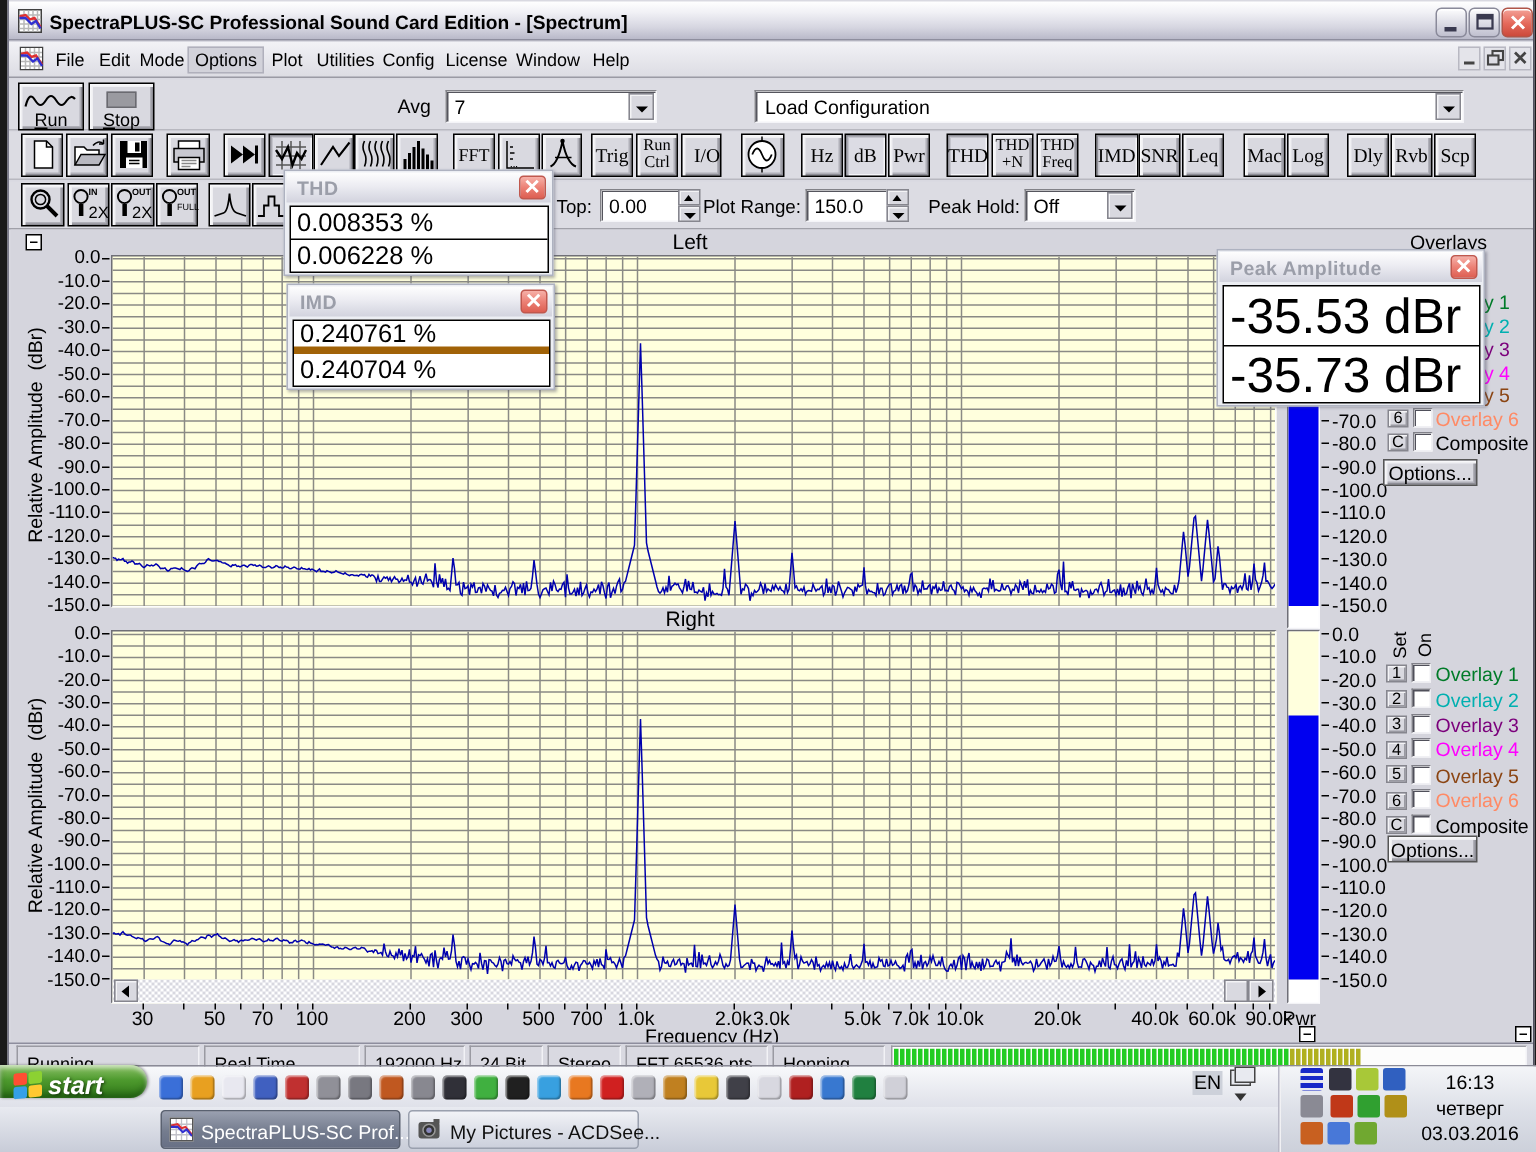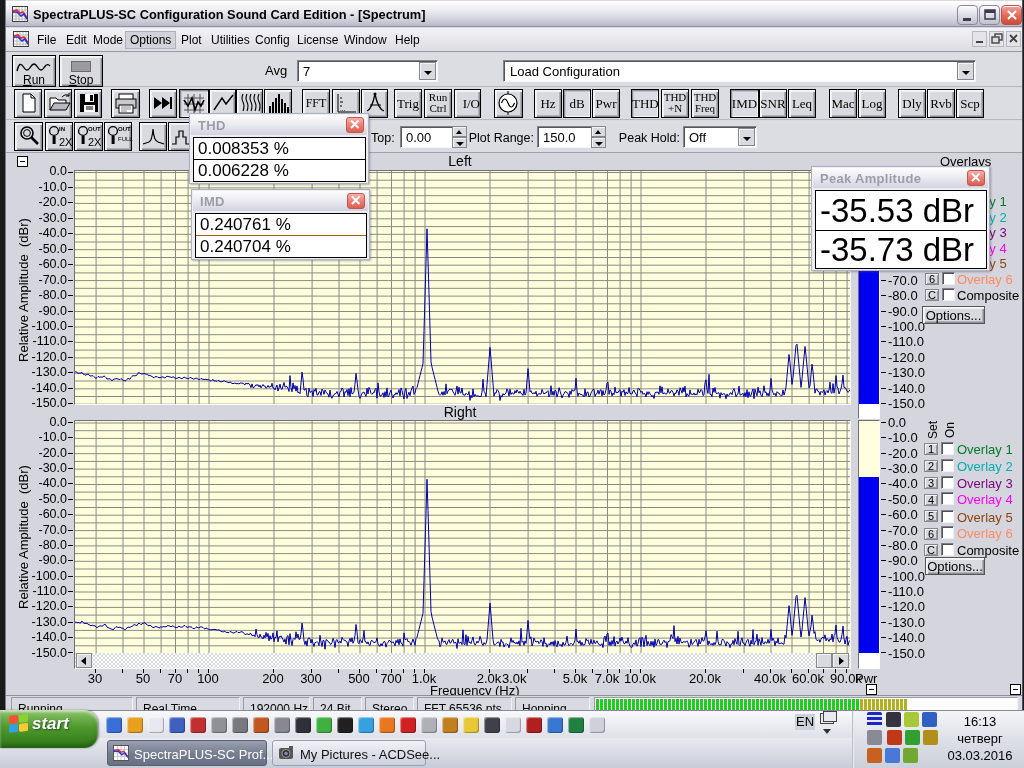--- a/index.html
+++ b/index.html
@@ -41,21 +41,21 @@
 <div id="titlebar"></div>
 <div class="abs" style="left:12px;top:6px"><svg width="16" height="16" viewBox="0 0 16 16">
       <rect x="0" y="0" width="16" height="16" fill="#404040"></rect>
       <rect x="1" y="1" width="14" height="14" fill="#fff"></rect>
       <g stroke="#b8b8b8" stroke-width="1">
         <path d="M4 1V15M7 1V15M10 1V15M13 1V15M1 4H15M1 7H15M1 10H15M1 13H15"></path>
       </g>
       <path d="M1 5 L5 4 L8 7 L11 6 L15 12" stroke="#e03030" stroke-width="1.6" fill="none"></path>
       <path d="M1 6 L5 6 L9 10 L12 8 L15 13" stroke="#3030d0" stroke-width="1.6" fill="none"></path>
     </svg></div>
-<div class="abs" style="left:33px;top:7px;font-size:12.8px;font-weight:bold;color:#000">SpectraPLUS-SC Configuration Sound Card Edition - [Spectrum]</div>
+<div class="abs" style="left:33px;top:7px;font-size:12.8px;font-weight:bold;color:#000">SpectraPLUS-SC Professional Sound Card Edition - [Spectrum]</div>
 <div class="tbtn" style="left:957px">
     <svg width="16" height="15">
       <rect x="3" y="10" width="8" height="3" fill="#3a3a50"></rect>
     </svg>
   </div>
 <div class="tbtn" style="left:979px">
     <svg width="16" height="15">
       <rect x="3" y="2" width="10" height="9" fill="none" stroke="#3a3a50" stroke-width="1.5"></rect>
       <rect x="3" y="2" width="10" height="3" fill="#3a3a50"></rect>
     </svg>
@@ -854,21 +854,21 @@
       </div>
 </div>
   </div>
 <div class="fwin" style="left:191px;top:189px;width:179px;height:71px">
 <div class="tt"></div>
     <div class="tl">IMD</div>
 <div class="cl" style="left:155px"><svg width="16" height="14">
         <path d="M4 2.5 L11.5 10 M11.5 2.5 L4 10" stroke="#fff" stroke-width="2"></path>
       </svg></div>
 <div class="wh" style="left:3px;top:23px;width:172px;height:45px">
-<div style="position:absolute;left:0;top:0;width:100%;height:22px;border-bottom:1px solid #a16207">
+<div style="position:absolute;left:0;top:0;width:100%;height:22px;border-bottom:5px solid #a16207">
         <div style="position:absolute;left:4px;top:50%;transform:translateY(-50%);font-size:17px;white-space:nowrap">0.240761 %</div>
       </div>
 <div style="position:absolute;left:0;top:22px;width:100%;bottom:0">
         <div style="position:absolute;left:4px;top:50%;transform:translateY(-50%);font-size:17px;white-space:nowrap">0.240704 %</div>
       </div>
 </div>
   </div>
 <div class="fwin" style="left:811px;top:166px;width:179px;height:105px">
 <div class="tt"></div>
     <div class="tl">Peak Amplitude</div>
@@ -879,21 +879,21 @@
 <div style="position:absolute;left:0;top:0;width:100%;height:40px;border-bottom:1px solid #000">
         <div style="position:absolute;left:4px;top:50%;transform:translateY(-50%);font-size:33px;white-space:nowrap">-35.53 dBr</div>
       </div>
 <div style="position:absolute;left:0;top:40px;width:100%;bottom:0">
         <div style="position:absolute;left:4px;top:50%;transform:translateY(-50%);font-size:33px;white-space:nowrap">-35.73 dBr</div>
       </div>
 </div>
   </div>
 <div class="abs" style="left:0;top:710px;width:1024px;height:58px;background:linear-gradient(#f8f9fb,#e0e2ea 45%,#ced2dc);border-top:1px solid #8a8a96"></div>
 <div class="abs" style="left:0;top:738px;width:1024px;height:30px;background:linear-gradient(#e8eaf0,#c8ccd8)"></div>
-<div class="abs" style="left:0;top:710px;width:98px;height:38px;background:linear-gradient(#8ec36a,#4e9a2e 45%,#2f7718);border-radius:0 14px 14px 0;box-shadow:inset 0 2px 3px rgba(255,255,255,.6),inset 0 -3px 4px rgba(0,40,0,.35), 1px 0 2px rgba(0,0,0,.4)">
+<div class="abs" style="left:0;top:710px;width:98px;height:22px;background:linear-gradient(#8ec36a,#4e9a2e 45%,#2f7718);border-radius:0 14px 14px 0;box-shadow:inset 0 2px 3px rgba(255,255,255,.6),inset 0 -3px 4px rgba(0,40,0,.35), 1px 0 2px rgba(0,0,0,.4)">
 <svg width="22" height="22" style="position:absolute;left:8px;top:3px">
       <g transform="skewY(-6)">
         <rect x="1" y="3" width="9" height="8" rx="1.5" fill="#ff4e33"></rect>
         <rect x="11" y="3" width="9" height="8" rx="1.5" fill="#8cd132"></rect>
         <rect x="1" y="12" width="9" height="8" rx="1.5" fill="#34a0e8"></rect>
         <rect x="11" y="12" width="9" height="8" rx="1.5" fill="#ffc932"></rect>
       </g>
     </svg>
 <div style="position:absolute;left:32px;top:4px;font-size:17px;font-weight:bold;font-style:italic;color:#fff;text-shadow:1px 1px 2px rgba(0,0,0,.5)">start</div>
   </div>

